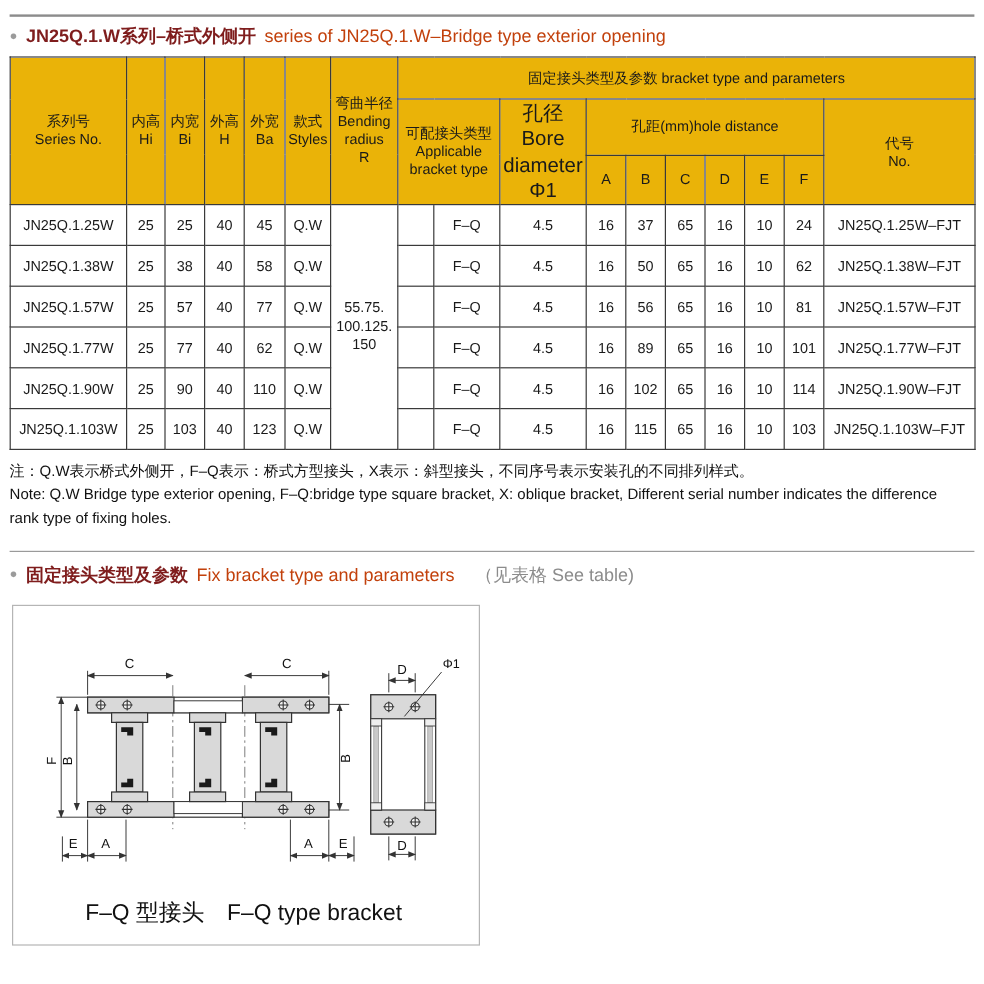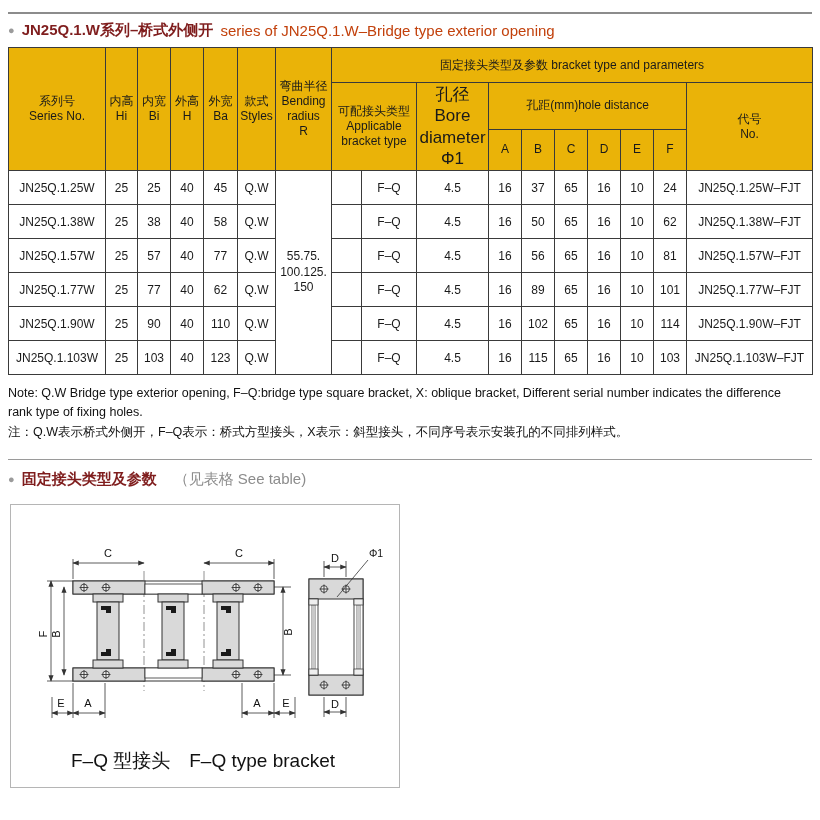--- a/index.html
+++ b/index.html
@@ -225,29 +225,30 @@
           <td>65</td>
           <td>16</td>
           <td>10</td>
           <td>103</td>
           <td class="code-col">JN25Q.1.103W–FJT</td>
         </tr>
       </tbody>
   </table>
 
   <div class="notes">
+    <div>注：Q.W表示桥式外侧开，F–Q表示：桥式方型接头，X表示：斜型接头，不同序号表示安装孔的不同排列样式。</div>
     <div>Note: Q.W Bridge type exterior opening, F–Q:bridge type square bracket, X: oblique bracket, Different serial number indicates the difference rank type of fixing holes.</div>
-    <div>注：Q.W表示桥式外侧开，F–Q表示：桥式方型接头，X表示：斜型接头，不同序号表示安装孔的不同排列样式。</div>
   </div>
 
   <div class="section-rule"></div>
 
   <div class="title-row2">
     <span class="bullet">●</span>
     <span class="title-zh">固定接头类型及参数</span>
+    <span class="title-en">Fix bracket type and parameters</span>
     <span class="see-table">（见表格 See table)</span>
   </div>
 
   <div class="drawing-box">
     <svg width="388" height="282" viewBox="0 0 388 282">
       <defs>
         <marker id="arr" viewBox="0 0 10 10" refX="9" refY="5" markerWidth="8" markerHeight="8" orient="auto-start-reverse">
           <path d="M0,1 L10,5 L0,9 z" fill="#333"></path>
         </marker>
       </defs>

